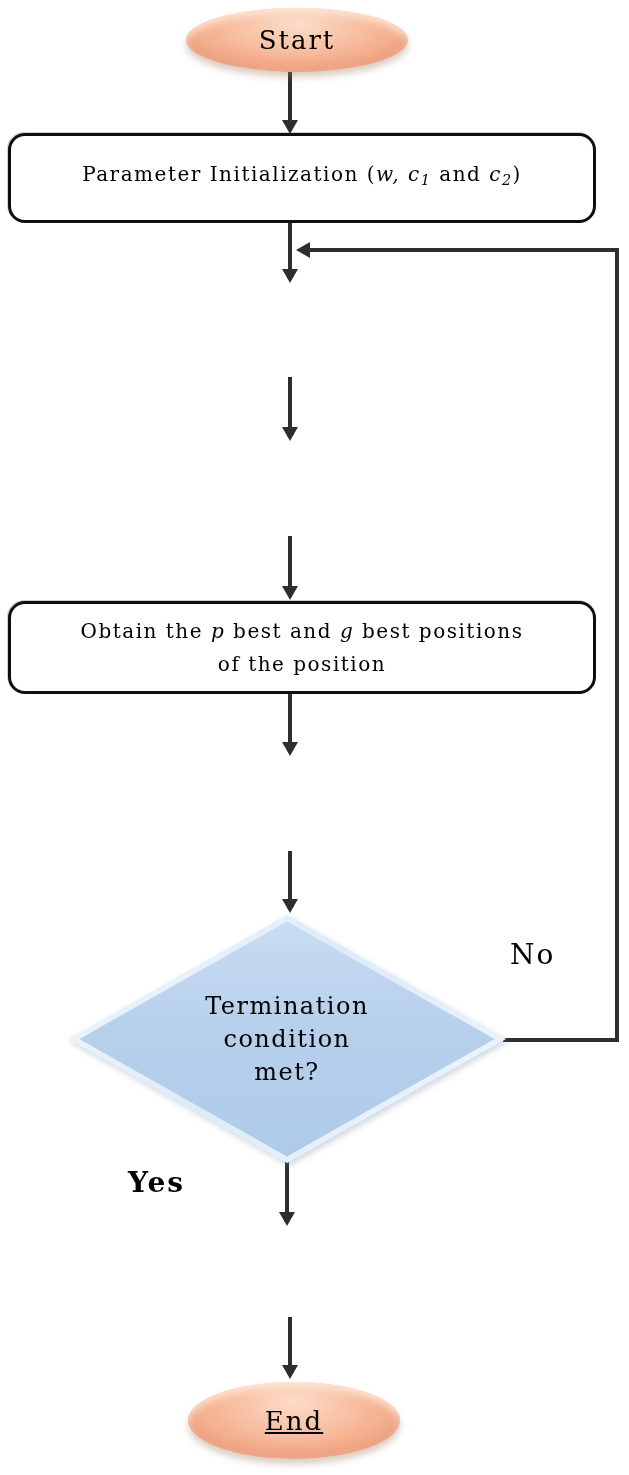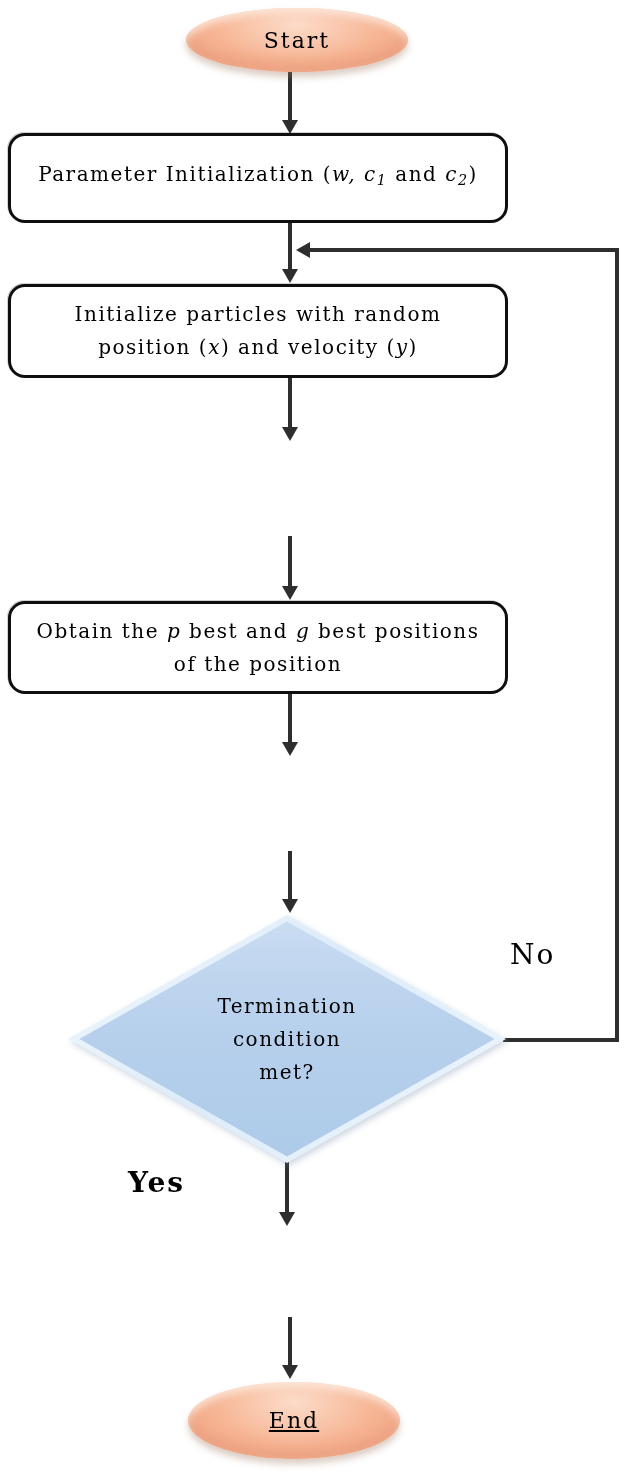--- a/index.html
+++ b/index.html
@@ -2,41 +2,41 @@
 <html style="--background: #ffffff; --terminator-fill: #f6b493; --terminator-highlight: #fcdcc9; --decision-fill: #b7d0ec; --decision-bevel: #ddebf9; --line: #2e2e2e; --box-border: #0f0f0f; --box-fill: #ffffff; --text: #000000;"><head>
 <meta charset="utf-8">
 <style>
   html,body{margin:0;padding:0;background:#fff;}
   body{font-family:"DejaVu Serif","Liberation Serif",serif;color:var(--text,#000);}
   #canvas{position:relative;width:629px;height:1475px;background:var(--background,#fff);overflow:hidden;margin:0;}
   #edges{position:absolute;left:0;top:0;width:629px;height:1475px;}
   .ln{stroke:var(--line,#2e2e2e);stroke-width:4;fill:none;}
   .ah{fill:var(--line,#2e2e2e);stroke:none;}
 
-  .box{position:absolute;left:8px;width:500px;box-sizing:border-box;
+  .box{position:absolute;left:8px;width:588px;box-sizing:border-box;
        background:var(--box-fill,#fff);border:3.5px solid var(--box-border,#0f0f0f);
        border-radius:17px;display:flex;align-items:center;justify-content:center;
        box-shadow:-1px -1px 0 rgba(0,0,0,.18);}
   .box-text{width:100%;text-align:center;font-size:20px;letter-spacing:1.5px;line-height:33px;}
 
   .terminator{position:absolute;border-radius:50%;display:flex;align-items:center;justify-content:center;
        background:radial-gradient(ellipse at 50% 26%, var(--terminator-highlight,#fcdcc9) 0%, var(--terminator-fill,#f6b493) 55%, #f0a284 100%);
        box-shadow:0 5px 7px rgba(160,120,95,.38), inset 0 -8px 14px rgba(215,125,90,.30), inset 0 4px 8px rgba(255,245,235,.85);}
-  .terminator-label{font-size:22px;letter-spacing:2px;}
+  .terminator-label{font-size:26px;letter-spacing:2px;}
 
   .diamond{position:absolute;left:68px;top:915px;width:438px;height:248px;
        filter:drop-shadow(2px 3px 3px rgba(120,140,170,.35));}
   .diamond-bevel{position:absolute;left:0;top:0;width:100%;height:100%;
        clip-path:polygon(50% 0,100% 50%,50% 100%,0 50%);
        background:linear-gradient(135deg,#f2f8fd 0%,var(--decision-bevel,#ddebf9) 45%,#eef6fd 100%);}
   .diamond-fill{position:absolute;left:2.6%;top:2.6%;right:2.6%;bottom:2.6%;
        clip-path:polygon(50% 0,100% 50%,50% 100%,0 50%);
        background:linear-gradient(180deg,#c9dcf2 0%,var(--decision-fill,#b7d0ec) 45%,#adcbe9 100%);}
   .diamond-text{position:absolute;left:0;top:0;width:100%;height:100%;display:flex;flex-direction:column;
-       align-items:center;justify-content:center;text-align:center;font-size:20px;letter-spacing:1.5px;line-height:33px;}
+       align-items:center;justify-content:center;text-align:center;font-size:24px;letter-spacing:1.5px;line-height:33px;}
 
   .edge-label{position:absolute;font-size:28px;letter-spacing:2px;}
   .it{font-style:italic;}
   .sub{font-style:italic;font-size:0.72em;vertical-align:-0.28em;}
 </style>
 </head>
 <body>
 
 <div id="canvas">
 
@@ -82,26 +82,20 @@
   <div class="terminator" style="left:186px;top:8px;width:222px;height:64px;">
     <span class="terminator-label">Start</span>
   </div>
 
   <div class="box" style="top:133px;height:90px;">
     <div class="box-text">
         <div><span>Parameter Initialization (</span><span class="it">w, </span><span class="it">c</span><span class="it sub">1</span><span> and </span><span class="it">c</span><span class="it sub">2</span><span>)</span></div>
       </div>
   </div>
 
-  <div class="box" style="top:284px;height:94px;">
-    <div class="box-text">
-        <div><span>Initialize particles with random</span></div>
-        <div><span>position (</span><span class="it">x</span><span>) and velocity (</span><span class="it">y</span><span>)</span></div>
-      </div>
-  </div>
 
 
   <div class="box" style="top:601px;height:93px;">
     <div class="box-text">
         <div><span>Obtain the </span><span class="it">p</span><span> best and </span><span class="it">g</span><span> best positions</span></div>
         <div><span>of the position</span></div>
       </div>
   </div>
 
 

